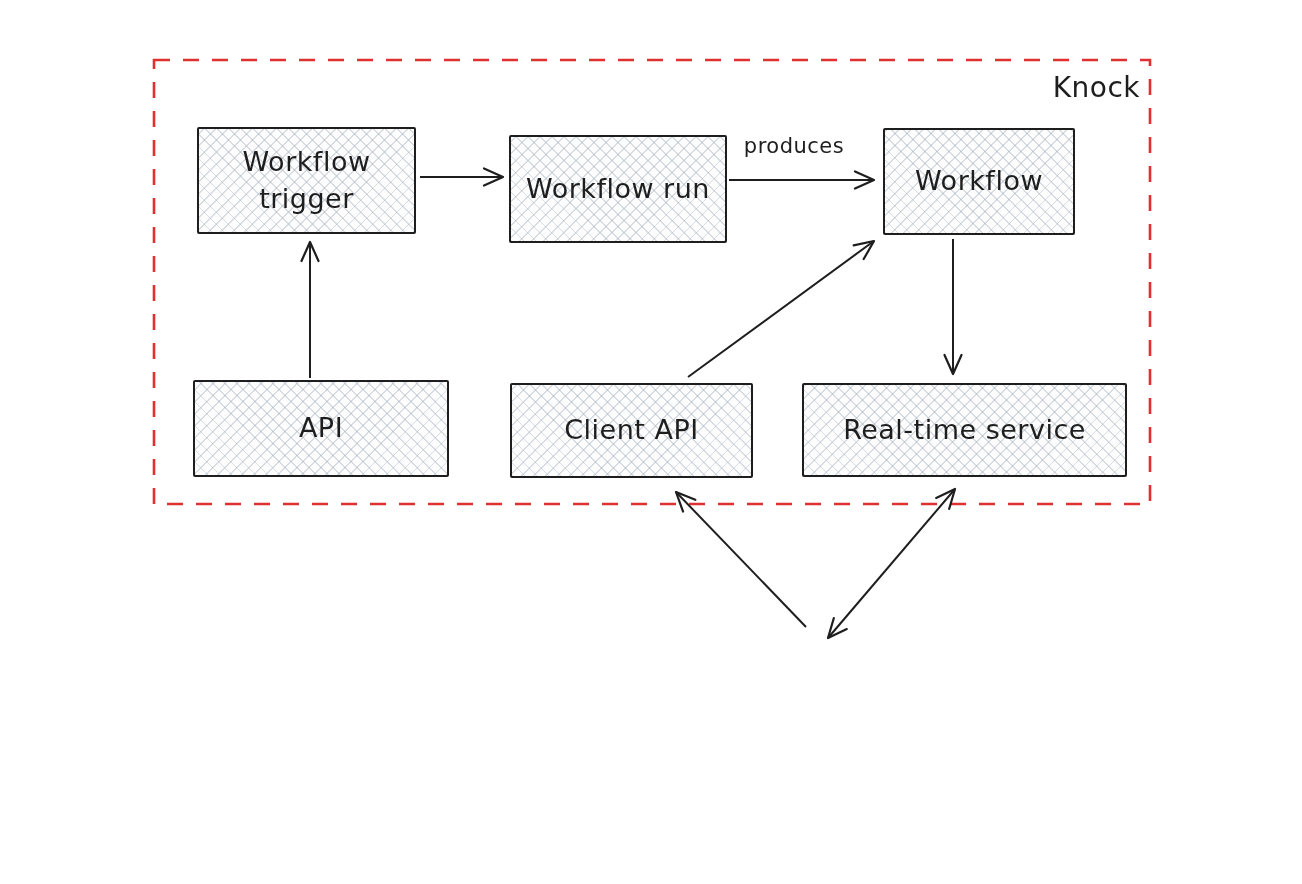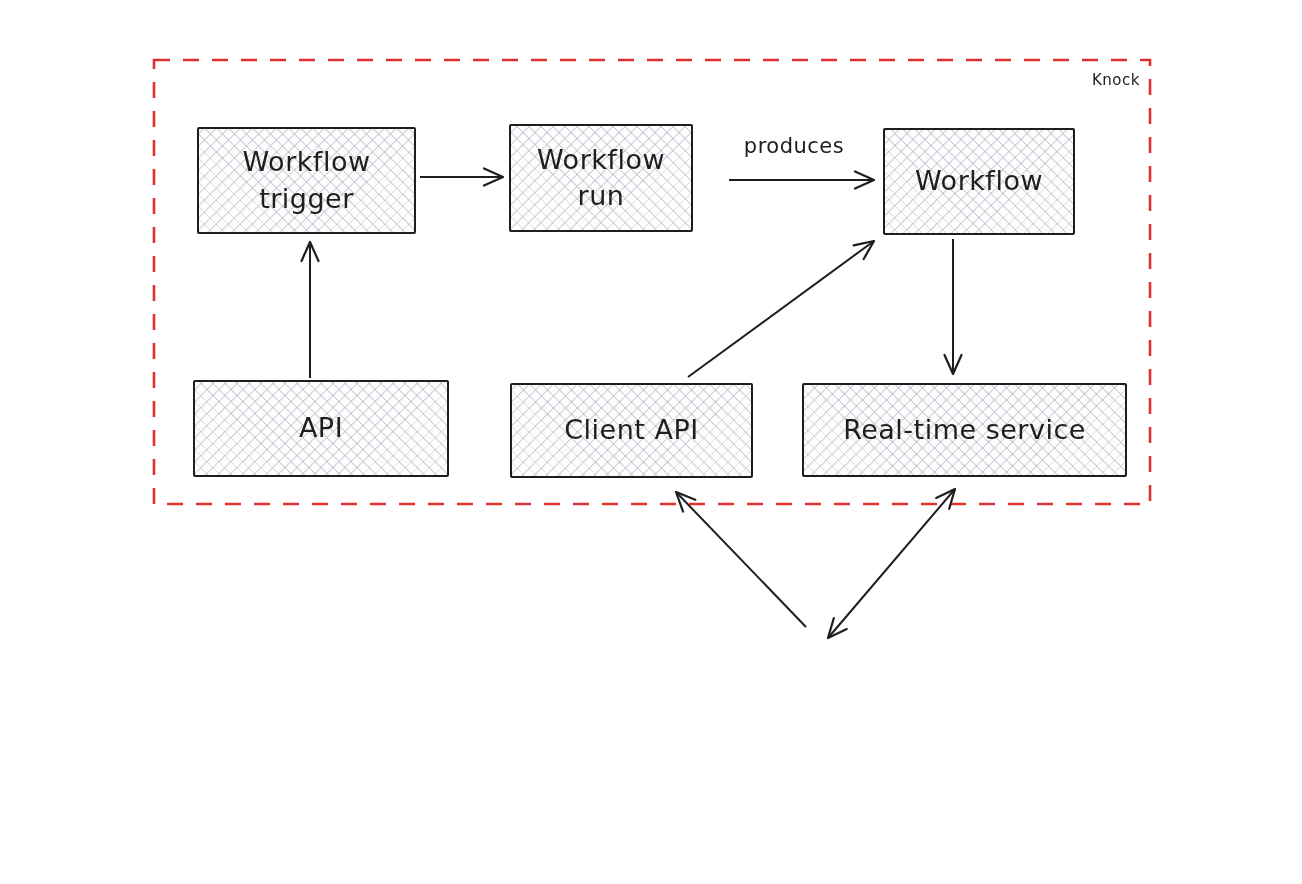--- a/index.html
+++ b/index.html
@@ -33,36 +33,36 @@
     border: 2px solid #1e1e1e;
     border-radius: 2px;
     background-color: #fdfdfe;
     background-image:
       repeating-linear-gradient(45deg,  rgba(154,168,181,0.38) 0px, rgba(154,168,181,0.38) 1.3px, transparent 1.3px, transparent 8.5px),
       repeating-linear-gradient(-45deg, rgba(154,168,181,0.38) 0px, rgba(154,168,181,0.38) 1.3px, transparent 1.3px, transparent 8.5px);
     padding: 4px 10px;
   }
 
   .node-workflow-trigger  { left: 197px; top: 127px; width: 219px; height: 107px; }
-  .node-workflow-run      { left: 509px; top: 124px; width: 184px; height: 108px; }
+  .node-workflow-run      { left: 509px; top: 135px; width: 218px; height: 108px; }
   .node-message           { left: 883px; top: 128px; width: 192px; height: 107px; }
   .node-api               { left: 193px; top: 380px; width: 256px; height: 97px;  }
   .node-client-api        { left: 510px; top: 383px; width: 243px; height: 95px;  }
   .node-real-time-service { left: 802px; top: 383px; width: 325px; height: 94px;  }
   .node-your-application  { left: 645px; top: 643px; width: 338px; height: 172px; }
 
   .floating-label {
     position: absolute;
     color: #1e1e1e;
     letter-spacing: 0.5px;
   }
   .label-knock {
     left: 1040px; top: 71px; width: 100px;
     text-align: right;
-    font-size: 15px;
+    font-size: 28px;
   }
   .label-produces {
     left: 734px; top: 134px; width: 120px;
     text-align: center;
     font-size: 21px;
   }
 </style>
 </head>
 <body>
 

